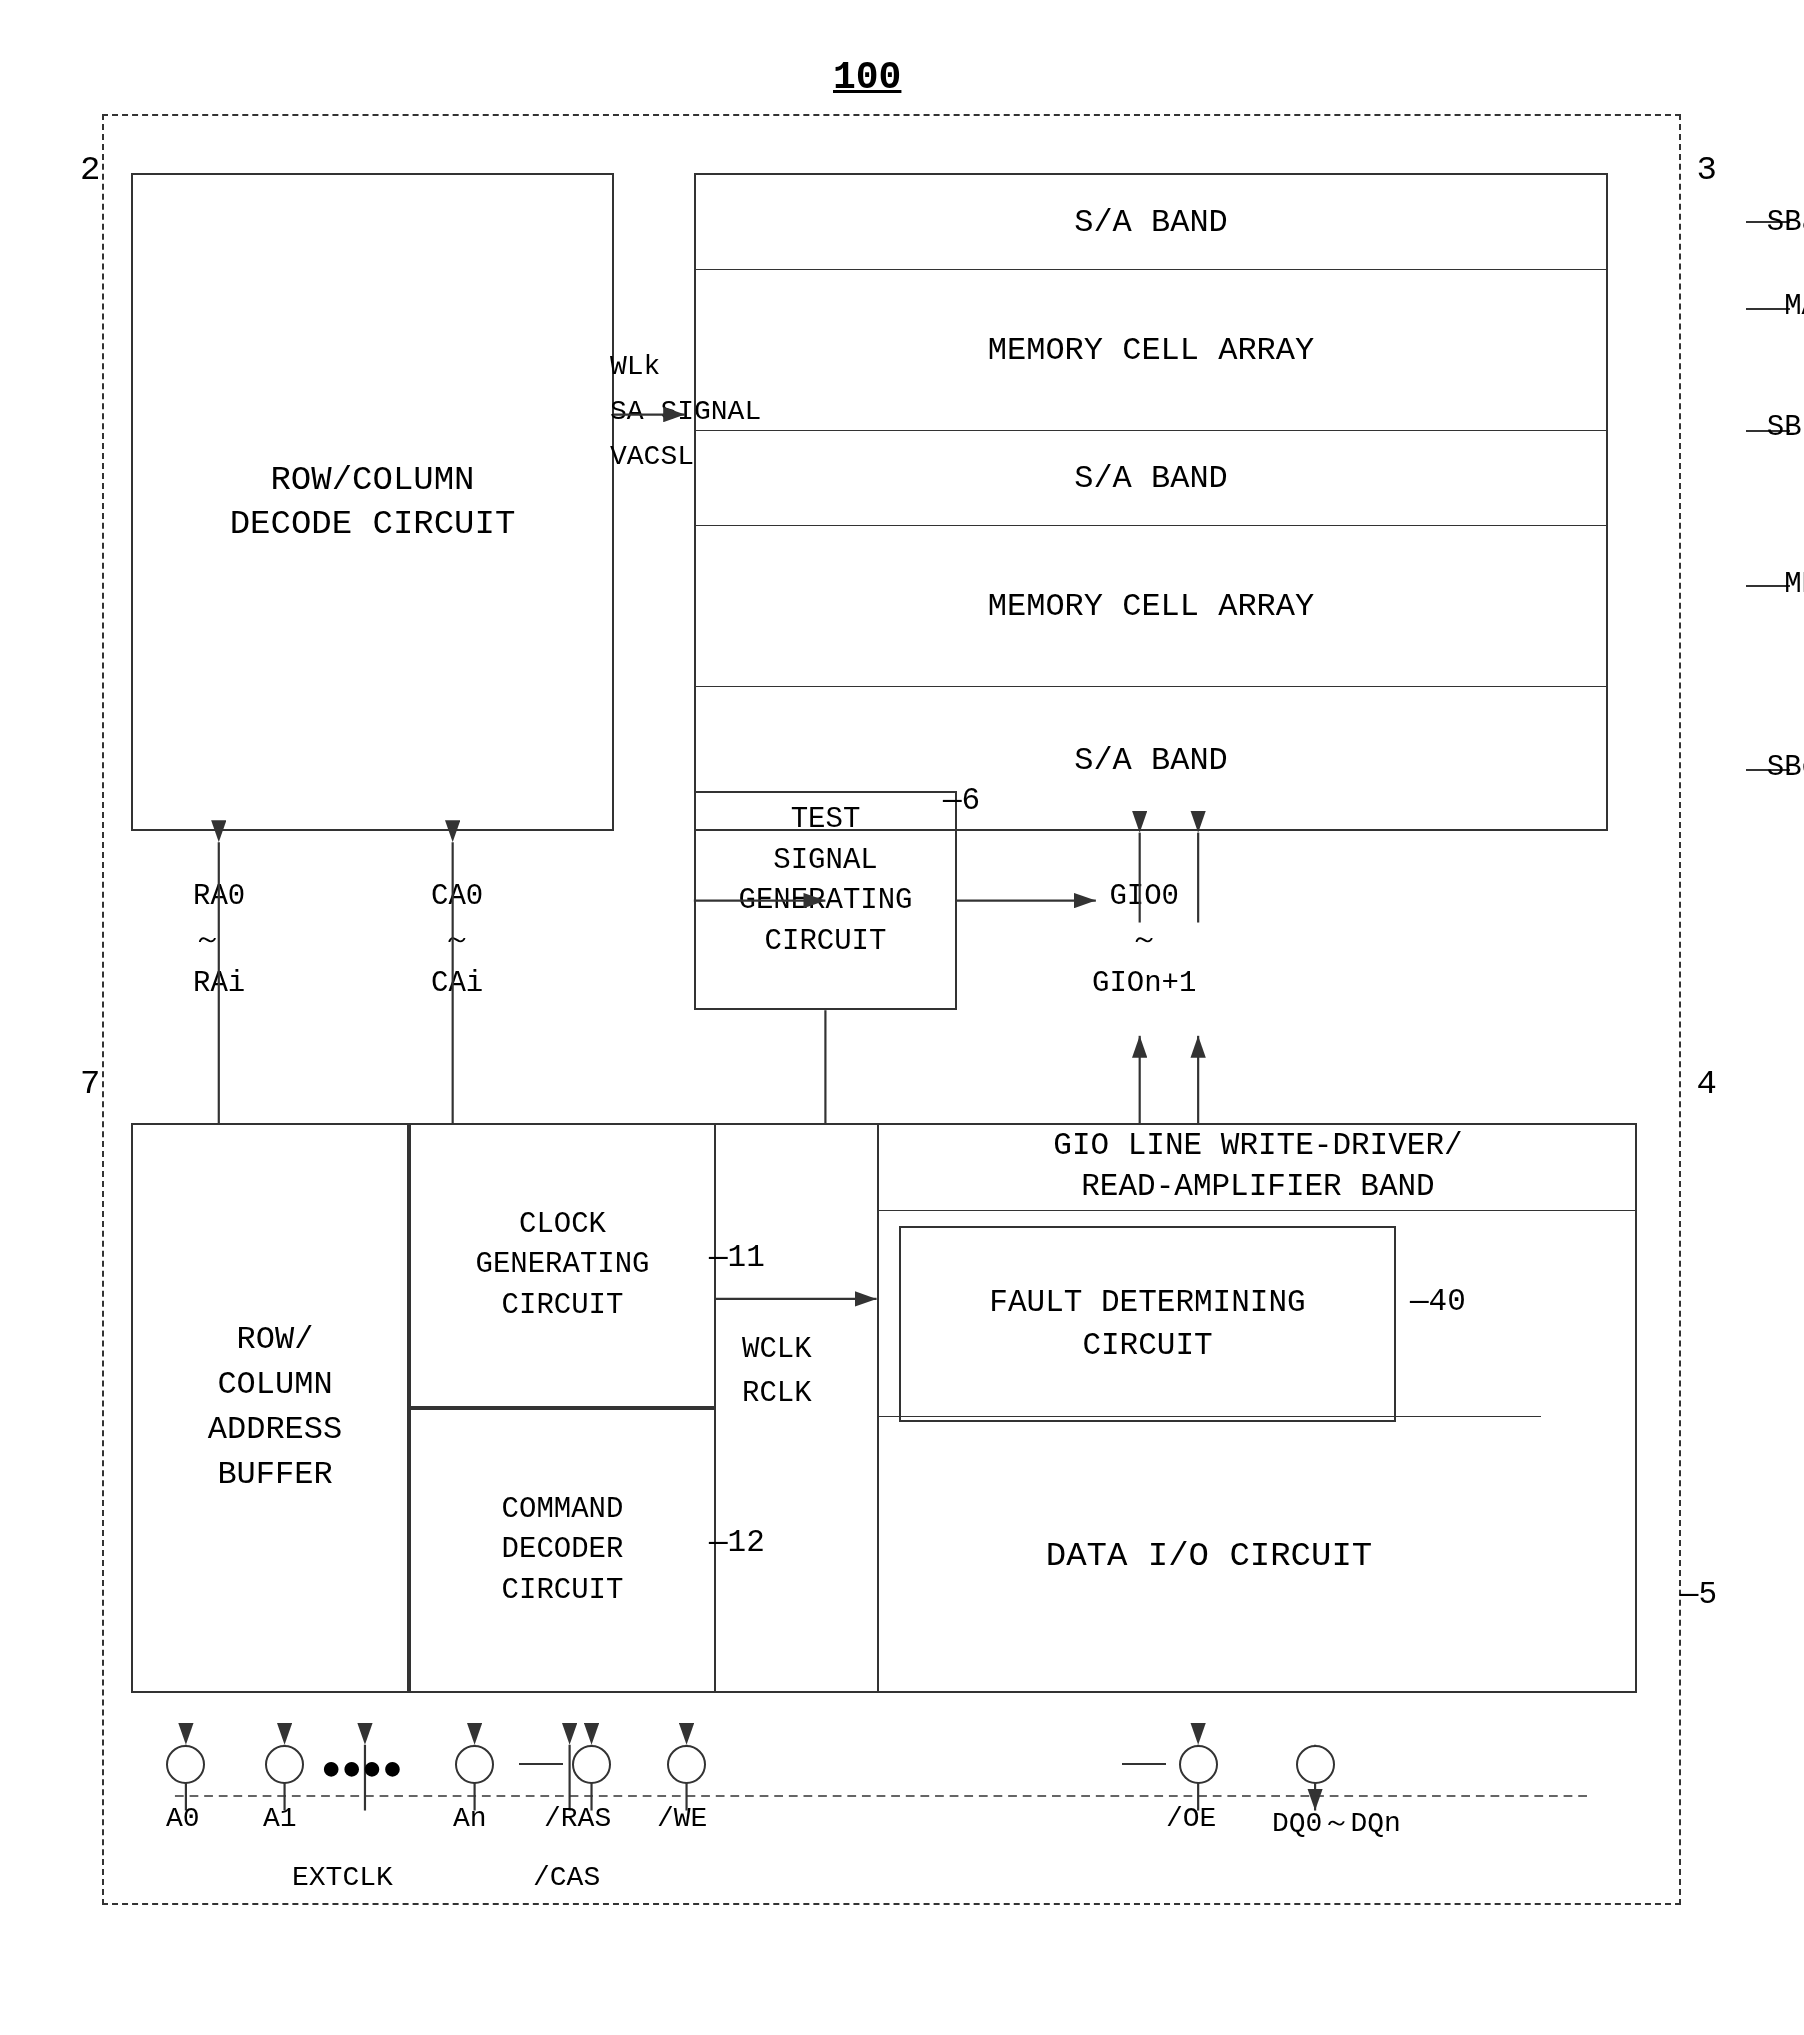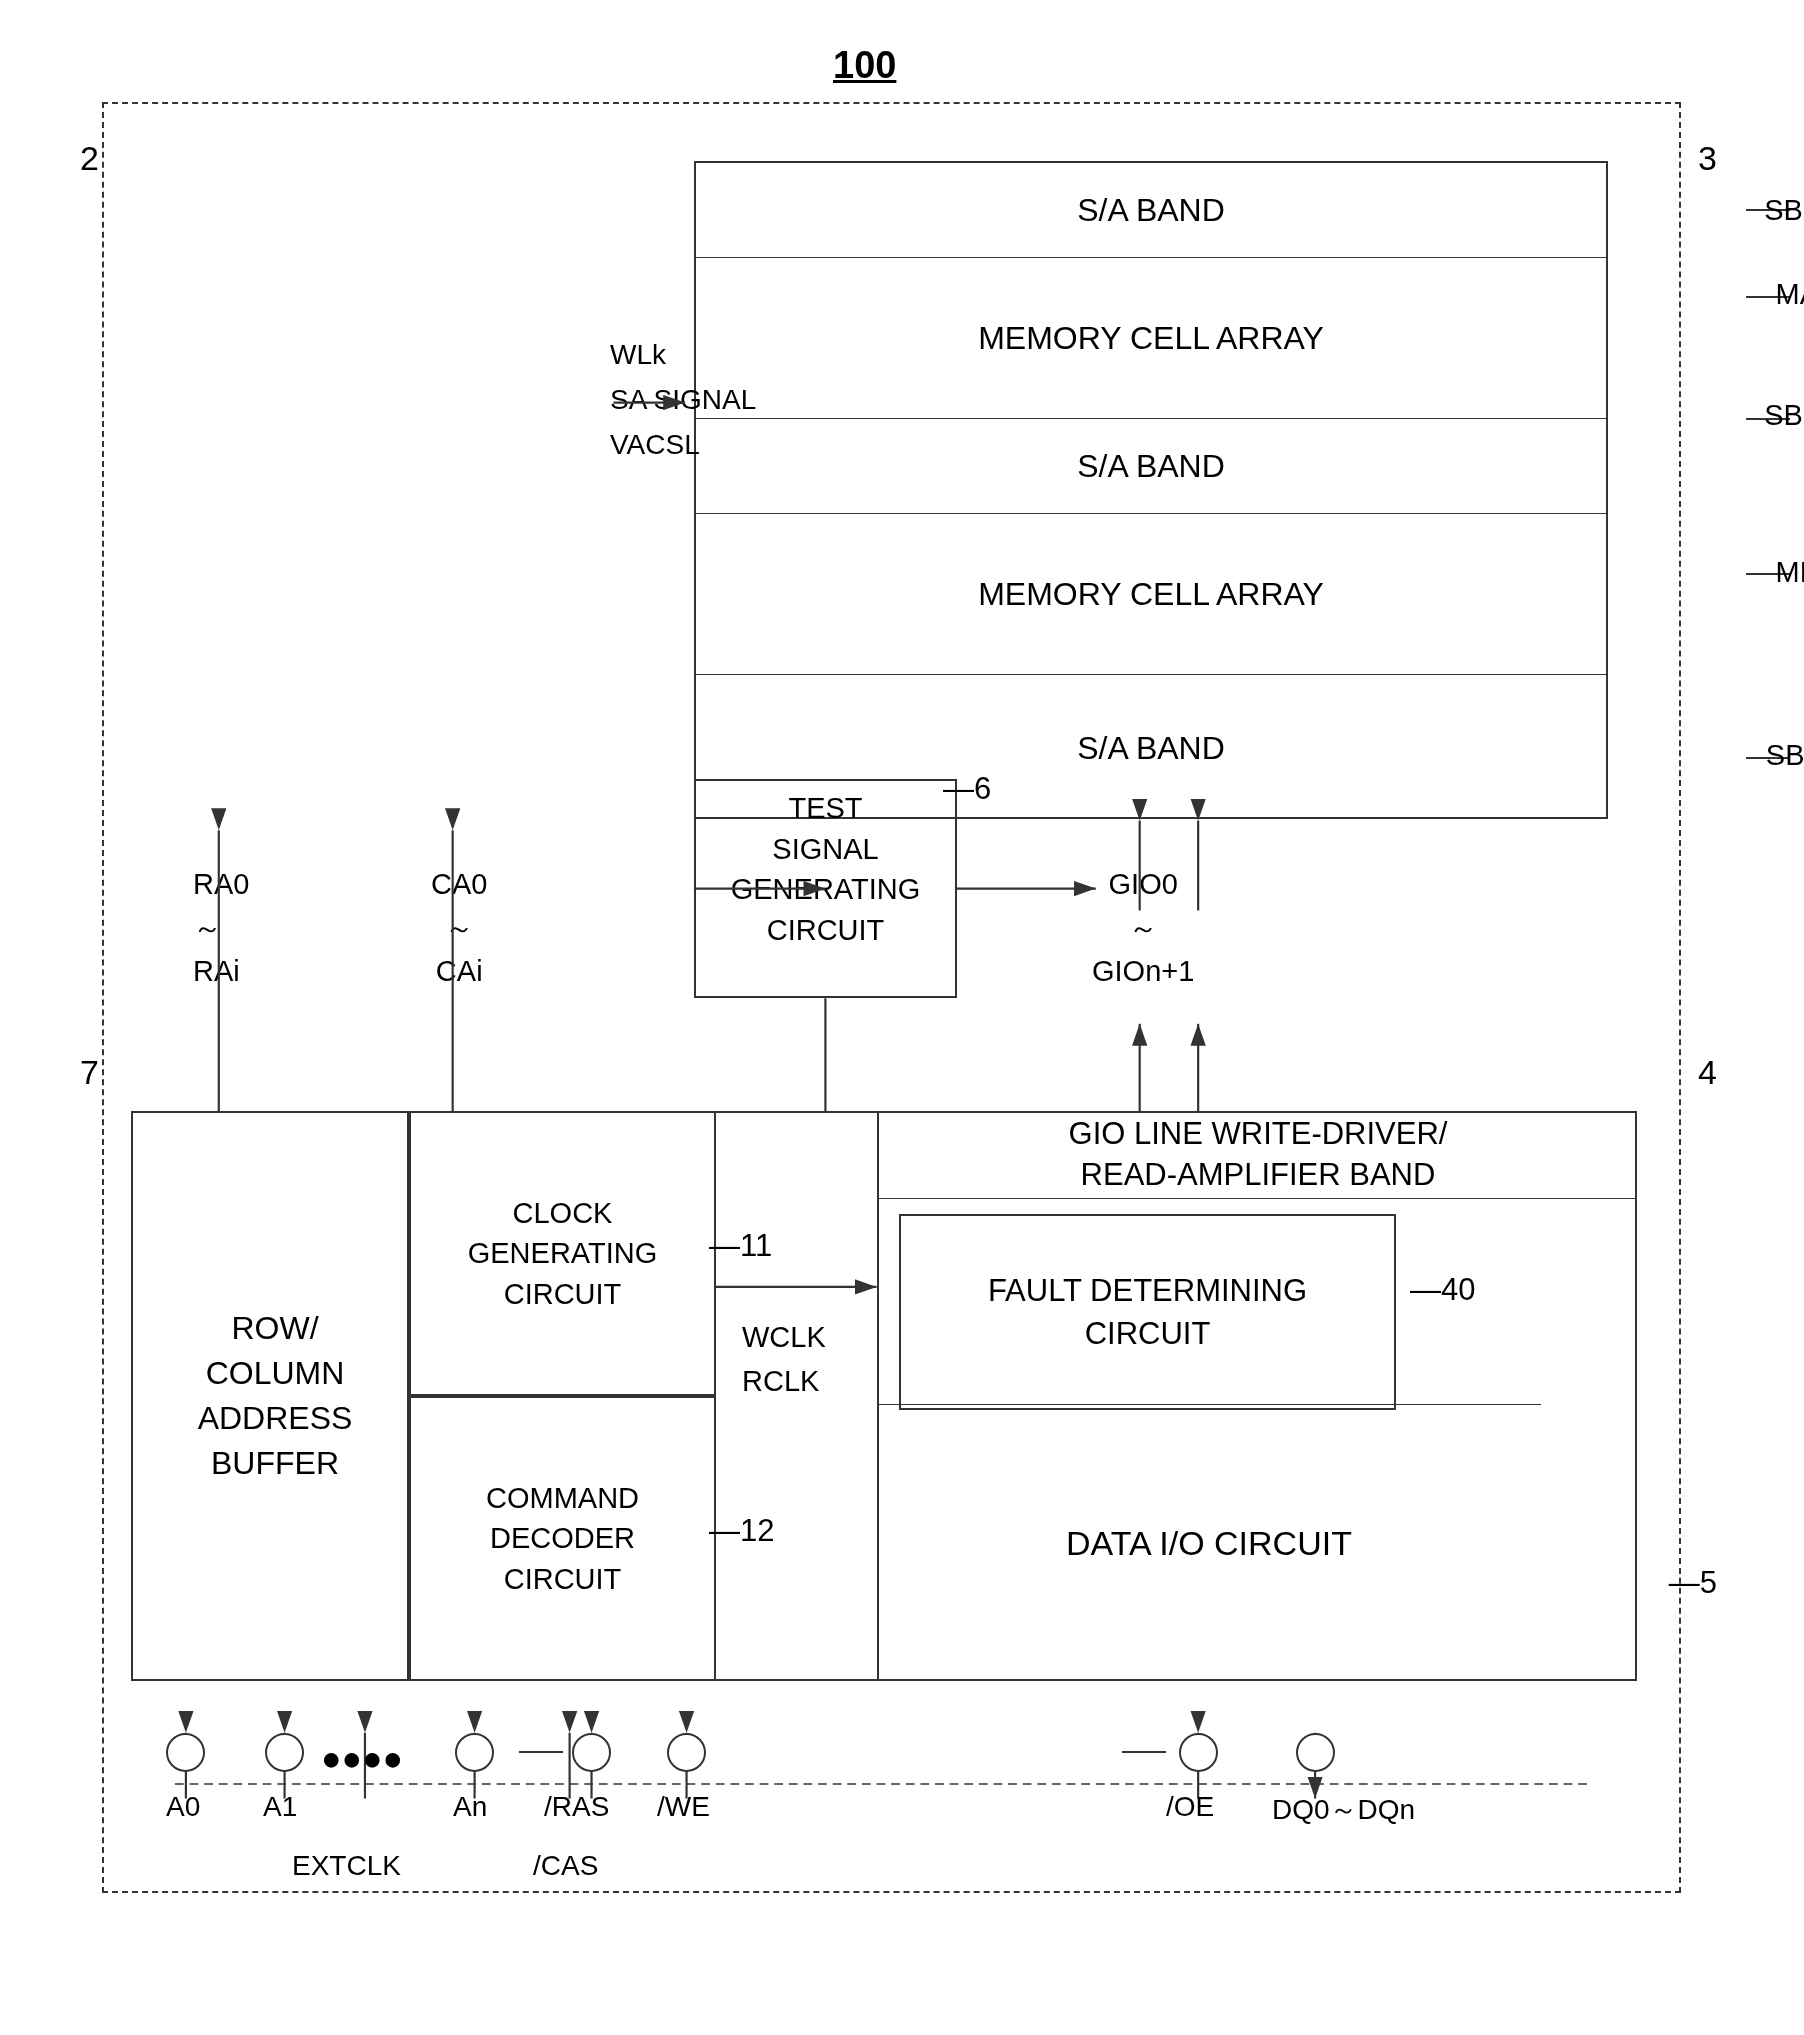--- a/index.html
+++ b/index.html
@@ -6,24 +6,25 @@
     body {
       background: #fff;
       font-family: Arial, sans-serif;
       width: 1804px;
       height: 2035px;
       position: relative;
       overflow: hidden;
     }
     .diagram-container {
       position: absolute;
-      top: 44px;
+      top: 56px;
       left: 58px;
       width: 1681px;
       height: 1945px;
+      font-family: Liberation Mono, monospace;
     }
     
     .chip-boundary {
       position: absolute;
       top: 58px;
       left: 44px;
       width: 1579px;
       height: 1791px;
       border: 2.2px dashed #333;
     }
@@ -362,20 +363,23 @@
     <span class="chip-label-underline">100</span>
   </div>
 
   <div class="chip-boundary"></div>
 
   <div class="corner-label corner-2">2</div>
   <div class="corner-label corner-3">3</div>
   <div class="corner-label corner-10">7</div>
   <div class="corner-label corner-4">4</div>
 
+  <div class="rc-decode-box">
+    <div class="rc-decode-box-label">ROW/COLUMN<br>DECODE CIRCUIT</div>
+  </div>
 
   <div class="memory-section">
     <div class="mem-row sa-band-top">
       <span class="mem-row-label">S/A BAND</span>
     </div>
     <div class="mem-row mem-cell-top">
       <span class="mem-row-label">MEMORY CELL ARRAY</span>
     </div>
     <div class="mem-row sa-band-mid">
       <span class="mem-row-label">S/A BAND</span>

